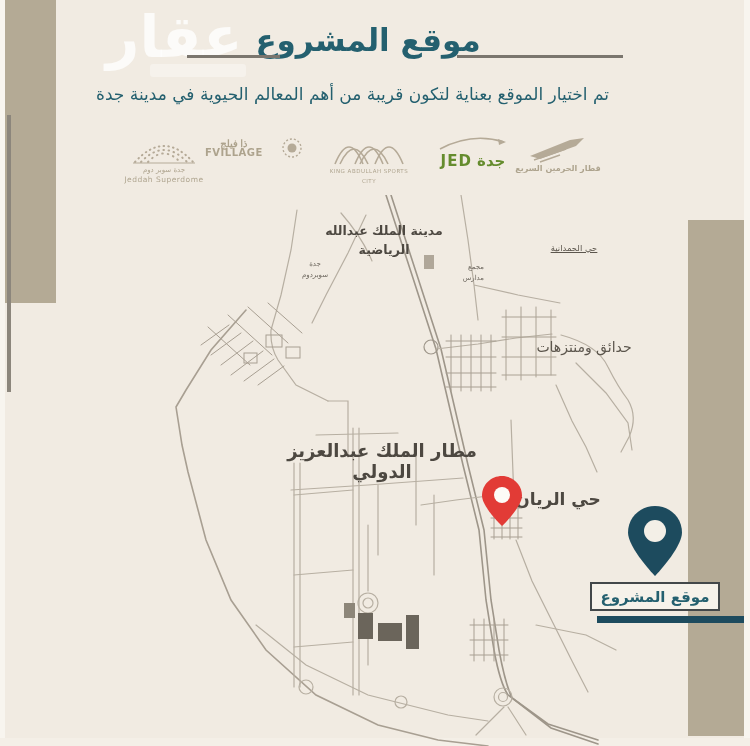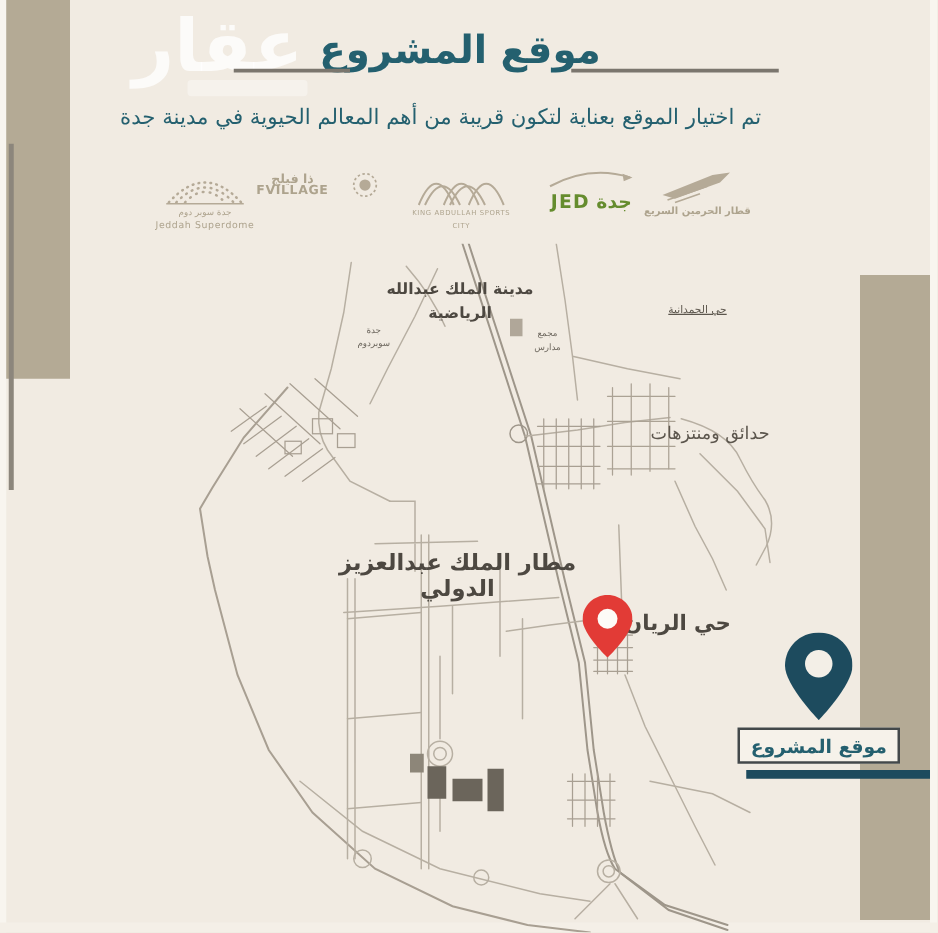--- a/index.html
+++ b/index.html
@@ -40,26 +40,26 @@
   .logo .cap-en{font-size:7.5px;line-height:10px;color:#a2977f;letter-spacing:.5px;}
   .logo svg{display:block;margin:0 auto;}
   .logo-1{left:118px;width:92px;}
   .logo-2{left:205px;width:110px;}
   .logo-3{left:326px;width:86px;}
   .logo-4{left:432px;width:82px;}
   .logo-5{left:514px;width:88px;}
   .logo-4 .jed-word{font-size:15px;font-weight:700;color:#4d7c0f;direction:rtl;letter-spacing:1px;}
 
   
-  .map{position:absolute;left:100px;top:195px;width:600px;height:551px;z-index:3;}
+  .map{position:absolute;left:116px;top:195px;width:600px;height:551px;z-index:3;}
   .map svg.roads{position:absolute;left:0;top:0;}
   .map-label{position:absolute;color:#4d4841;direction:rtl;text-align:center;z-index:4;}
   .lbl-kasc{left:188px;top:26px;width:160px;font-size:12.5px;font-weight:700;line-height:19px;}
   .lbl-superdome{left:169px;top:64px;width:60px;font-size:7px;line-height:11px;color:#6e685f;}
-  .lbl-schools{left:308px;top:67px;width:60px;font-size:7px;line-height:11px;color:#6e685f;}
+  .lbl-schools{left:308px;top:67px;width:60px;font-size:7px;line-height:11px;color:#6e685f;text-align:right;}
   .lbl-hamdaniyah{left:408px;top:48px;width:100px;font-size:8.5px;color:#5c564d;text-decoration:underline;}
   .lbl-parks{left:408px;top:144px;width:120px;font-size:14px;color:#5c564d;}
   .lbl-airport{left:166px;top:245px;width:200px;font-size:18px;font-weight:700;}
   .lbl-rayyan{left:392px;top:294px;width:100px;font-size:17px;font-weight:700;text-align:center;}
   .red-pin{position:absolute;left:366px;top:281px;z-index:5;}
 
   
   .badge-pin{position:absolute;left:628px;top:506px;z-index:5;}
   .badge-box{position:absolute;left:590px;top:582px;width:126px;height:25px;z-index:5;
     background:#f6f2ea;border:2px solid #43484a;display:flex;align-items:center;justify-content:center;
@@ -96,21 +96,21 @@
   <div class="cap-en">Jeddah Superdome</div>
 </div>
 
 <div class="logo logo-2">
   <div style="display:flex;align-items:center;justify-content:center;gap:6px;direction:rtl;">
     <svg width="24" height="24" viewBox="0 0 24 24">
       <circle cx="12" cy="12" r="9" fill="none" stroke="#ab9f8b" stroke-width="1.4" stroke-dasharray="2 2"></circle>
       <circle cx="12" cy="12" r="4.5" fill="#ab9f8b"></circle>
     </svg>
     <div>
-      <div class="cap" style="font-size:10px;font-weight:700;">ذا فيلج</div>
+      <div class="cap" style="font-size:10px;font-weight:700;font-family:Liberation Serif, serif;">ذا فيلج</div>
       <div class="cap-en" style="font-size:10px;font-weight:700;">FVILLAGE</div>
     </div>
   </div>
 </div>
 
 <div class="logo logo-3">
   <svg width="72" height="30" viewBox="0 0 72 30">
     <g fill="none" stroke="#ab9f8b" stroke-width="1.6">
       <path d="M2,28 Q16,-6 30,28"></path>
         <path d="M22,28 Q36,-6 50,28"></path>

